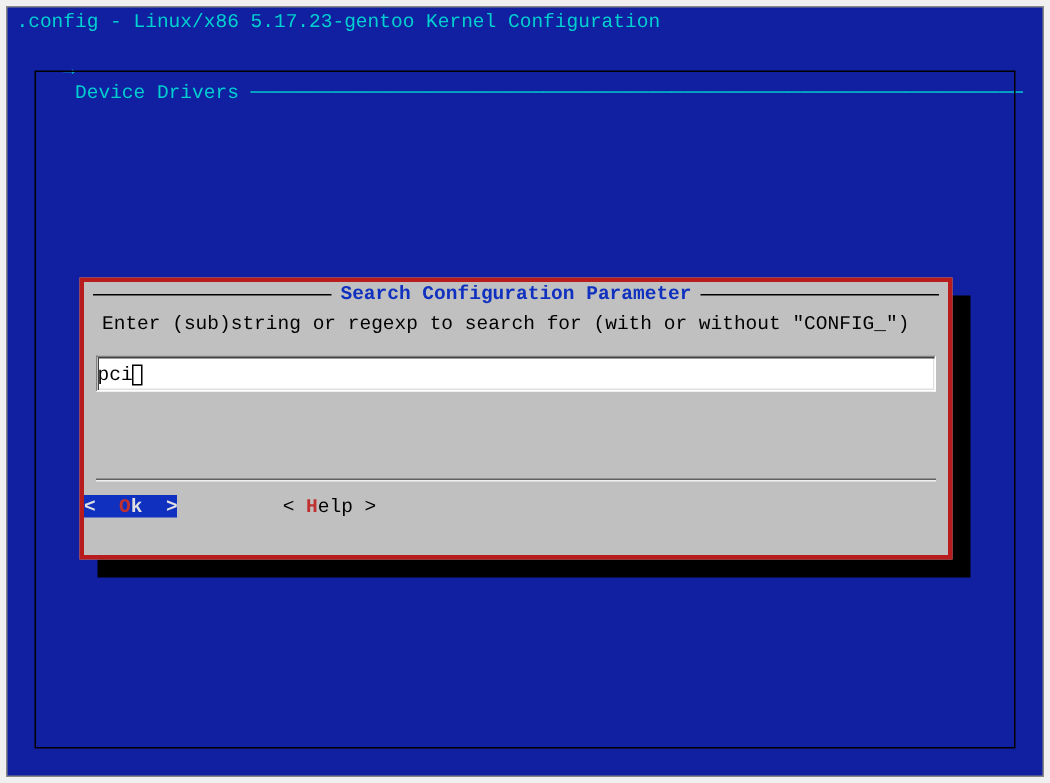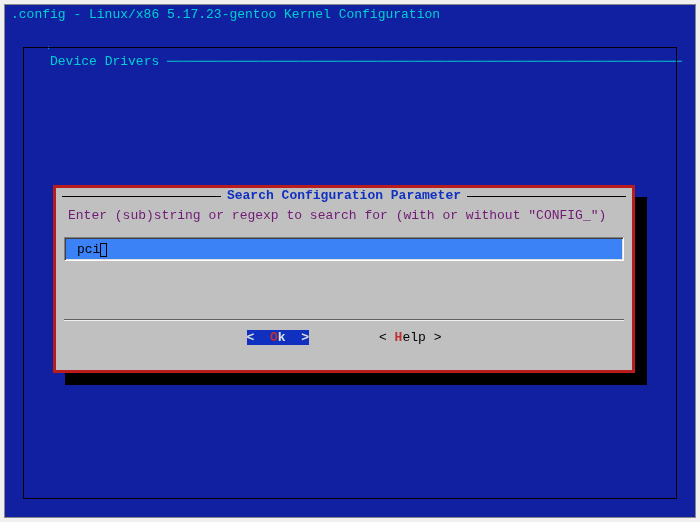--- a/index.html
+++ b/index.html
@@ -76,28 +76,28 @@
     .dialog-title {
       position: relative;
       display: inline-block;
       background: #c0c0c0;
       color: #1030c0;
       font-weight: bold;
       padding: 0 6px;
       z-index: 1;
     }
     .dialog-instruction {
-      color: #701a75;
+      color: #000000;
       padding: 2px 12px;
       white-space: pre;
     }
     .input-box {
       margin: 12px 8px 0 8px;
-      padding: 4px 12px;
-      background: #3b82f6;
+      padding: 4px 0;
+      background: #ffffff;
       border-top: 1px solid #808080;
       border-left: 1px solid #808080;
       border-bottom: 1px solid #fff;
       border-right: 1px solid #fff;
       box-shadow: inset 1px 1px 0 #404040, inset -1px -1px 0 #e0e0e0;
       color: #000;
       height: 24px;
     }
     .input-cursor {
       display: inline-block;
@@ -108,21 +108,21 @@
       margin-left: 0px;
     }
     .dialog-sep {
       margin: 58px 8px 0 8px;
       height: 1px;
       background: #606060;
       box-shadow: 0 1px 0 #f0f0f0;
     }
     .button-row {
       display: flex;
-      justify-content: center;
+      justify-content: flex-start;
       gap: 70px;
       padding-top: 10px;
       color: #000;
     }
     .btn {
       white-space: pre;
       font-family: "Courier New", monospace;
     }
     .btn-selected {
       background: #1030c0;

